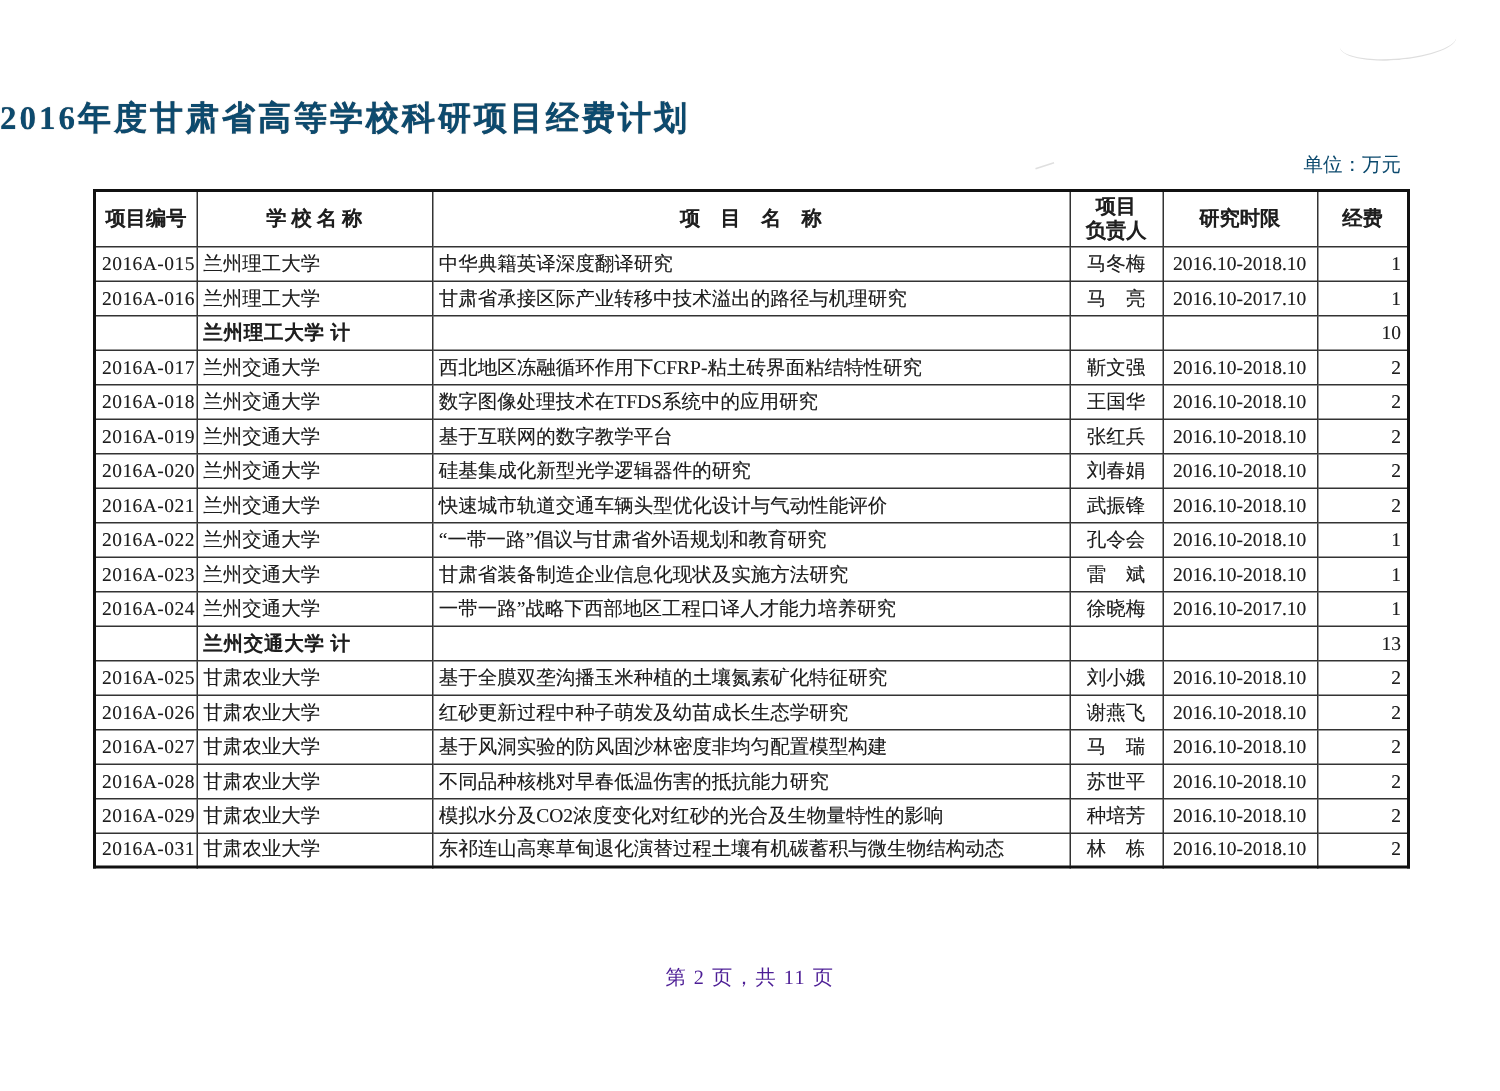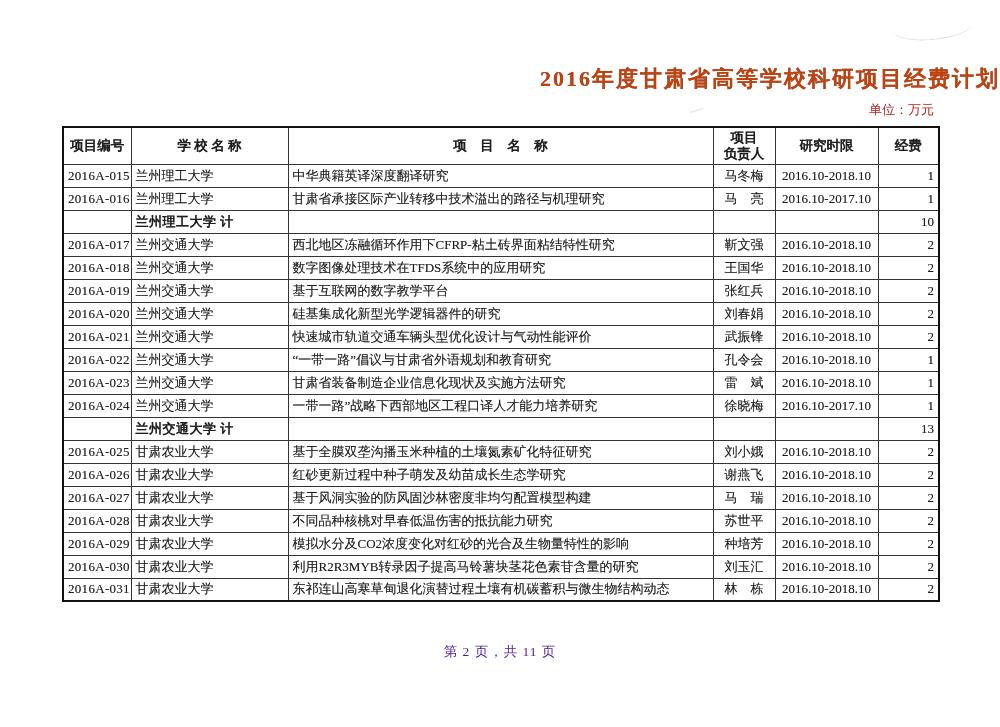--- a/index.html
+++ b/index.html
@@ -11,33 +11,33 @@
     background: #ffffff;
     font-family: "Liberation Serif", "DejaVu Serif", serif;
     color: #1f1f1f;
     overflow: hidden;
   }
   .title {
     position: absolute;
     top: 64px;
     left: 0;
     width: 100%;
-    text-align: right;
+    text-align: left;
     font-size: 22px;
     font-weight: bold;
     letter-spacing: 2px;
-    color: #c2410c;
+    color: #0c4a6e;
     text-shadow: 0 0 0.5px rgba(0,0,0,0.55);
   }
   .unit-note {
     position: absolute;
     top: 101px;
     right: 66px;
     font-size: 13px;
-    color: #b91c1c;
+    color: #0c4a6e;
   }
   table.grid {
     position: absolute;
     left: 62px;
     top: 126px;
     width: 876px;
     border-collapse: collapse;
     table-layout: fixed;
     border: 2px solid #111;
   }
@@ -258,28 +258,20 @@
         </tr>
         <tr>
           <td class="c-no">2016A-029</td>
           <td class="c-school">甘肃农业大学</td>
           <td class="c-name">模拟水分及CO2浓度变化对红砂的光合及生物量特性的影响</td>
           <td class="c-leader">种培芳</td>
           <td class="c-period">2016.10-2018.10</td>
           <td class="c-fund">2</td>
         </tr>
         <tr>
-          <td class="c-no">2016A-030</td>
-          <td class="c-school">甘肃农业大学</td>
-          <td class="c-name">利用R2R3MYB转录因子提高马铃薯块茎花色素苷含量的研究</td>
-          <td class="c-leader">刘玉汇</td>
-          <td class="c-period">2016.10-2018.10</td>
-          <td class="c-fund">2</td>
-        </tr>
-        <tr>
           <td class="c-no">2016A-031</td>
           <td class="c-school">甘肃农业大学</td>
           <td class="c-name">东祁连山高寒草甸退化演替过程土壤有机碳蓄积与微生物结构动态</td>
           <td class="c-leader">林　栋</td>
           <td class="c-period">2016.10-2018.10</td>
           <td class="c-fund">2</td>
         </tr>
       </tbody>
   </table>
 

